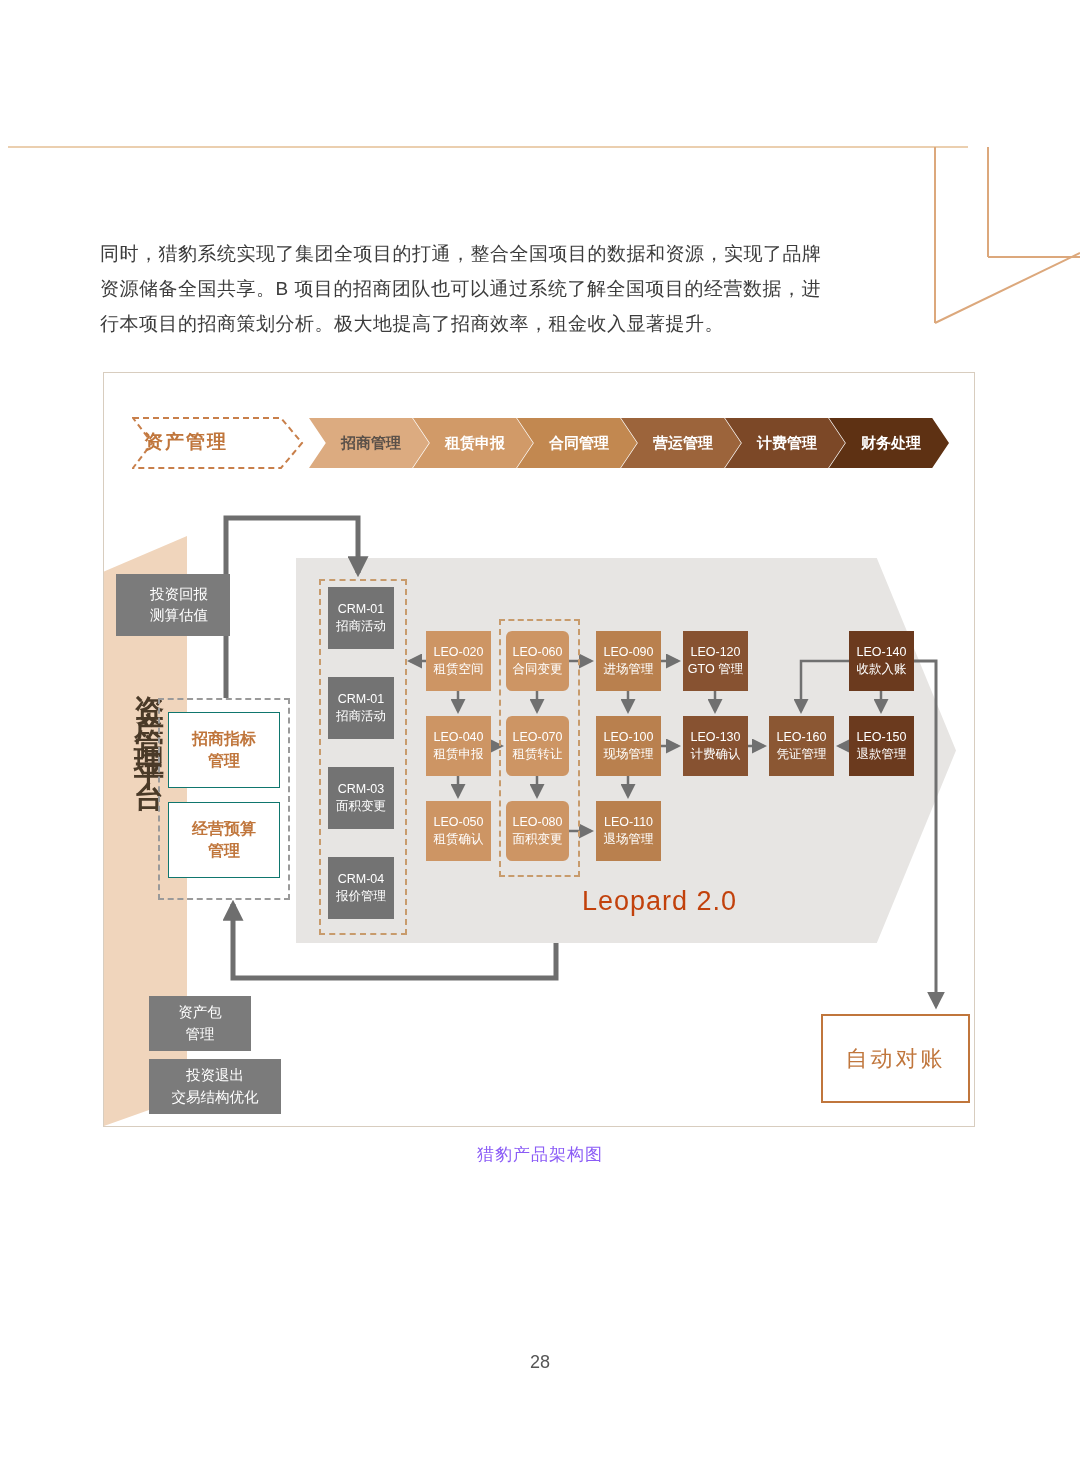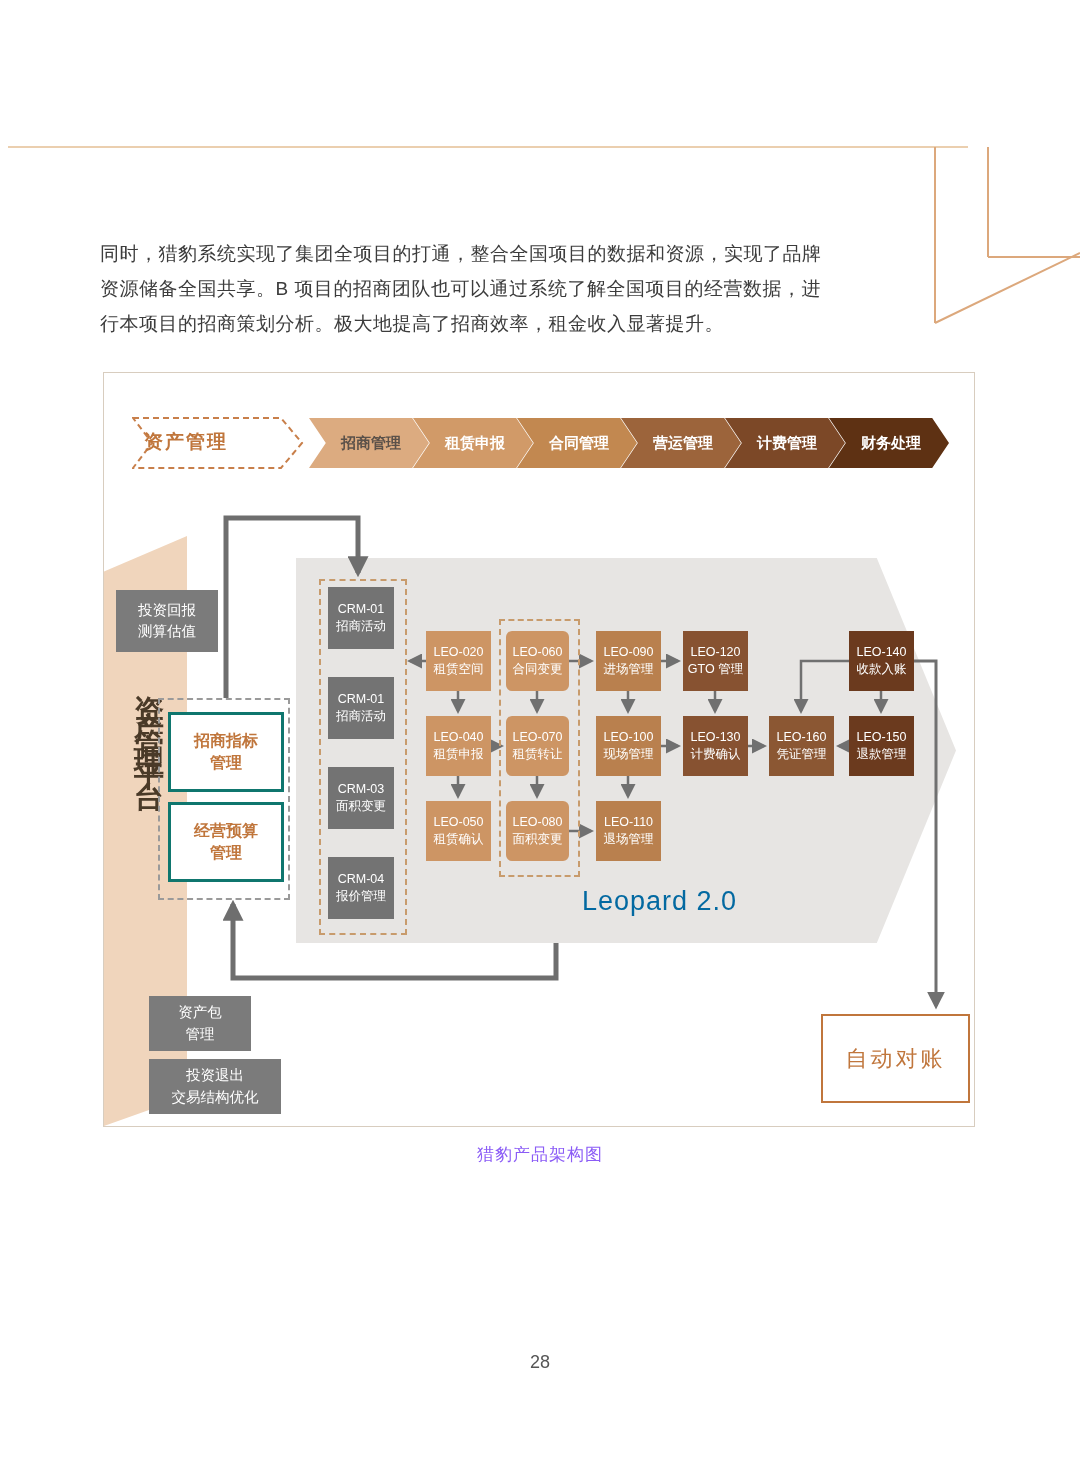--- a/index.html
+++ b/index.html
@@ -30,33 +30,33 @@
   .s5{left:621px;background:#7C4827;}
   .s6{left:725px;background:#5E3113;}
   
   .peach{position:absolute;left:0;top:163px;width:83px;height:590px;background:#F0D5BC;
         clip-path:polygon(0 6%,100% 0%,100% 95%,0 100%);}
   .vtitle{position:absolute;left:24px;top:298px;writing-mode:vertical-rl;text-orientation:upright;
         font-size:30px;letter-spacing:17px;color:#4A3A28;font-weight:600;
         font-family:"DejaVu Serif","Liberation Serif",serif;}
   .graybox{position:absolute;background:#7B7B7B;color:#fff;display:flex;flex-direction:column;
         align-items:center;justify-content:center;text-align:center;font-size:14.5px;line-height:1.45;}
-  .roi{left:12px;top:217px;width:102px;height:62px;}
+  .roi{left:12px;top:201px;width:102px;height:62px;padding-left:12px;}
   .pkg{left:45px;top:623px;width:102px;height:55px;}
   .exit{left:45px;top:686px;width:132px;height:55px;}
   .dashed-outer{position:absolute;left:54px;top:325px;width:128px;height:198px;
         border:2px dashed #9a9a9a;}
-  .ind-box{position:absolute;left:64px;width:110px;height:74px;border:3px solid #0f766e;
+  .ind-box{position:absolute;left:64px;width:110px;height:74px;border:1px solid #0f766e;
         background:#fff;color:#C0763C;display:flex;flex-direction:column;align-items:center;
         justify-content:center;font-size:16px;line-height:1.35;font-weight:600;text-align:center;}
   .ind1{top:339px;} .ind2{top:429px;}
   
   .bigarrow{position:absolute;left:192px;top:185px;width:660px;height:385px;background:#E7E5E3;
         clip-path:polygon(0 0,88% 0,100% 50%,88% 100%,0 100%);}
-  .brand{position:absolute;left:478px;top:513px;font-size:27px;color:#0369a1;letter-spacing:1px;}
+  .brand{position:absolute;left:478px;top:513px;font-size:27px;color:#c2410c;letter-spacing:1px;}
   
   .crm-dash{position:absolute;left:215px;top:206px;width:84px;height:352px;border:2px dashed #C89B6C;}
   .col2-dash{position:absolute;left:395px;top:246px;width:77px;height:254px;border:2px dashed #C89B6C;}
   .mbox{position:absolute;width:65px;height:60px;color:#fff;display:flex;flex-direction:column;
         align-items:center;justify-content:center;text-align:center;font-size:12.5px;line-height:1.35;}
   .crm{background:#737373;width:66px;height:62px;left:224px;}
   .c1{background:#CD9564;left:322px;}
   .c2{background:#CD9564;left:402px;width:63px;border-radius:6px;}
   .c3{background:#B9804E;left:492px;}
   .c4{background:#875231;left:579px;}

